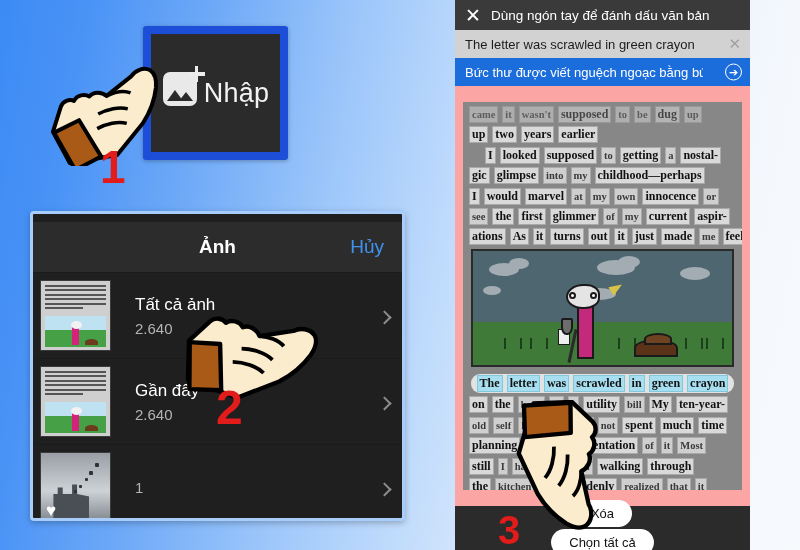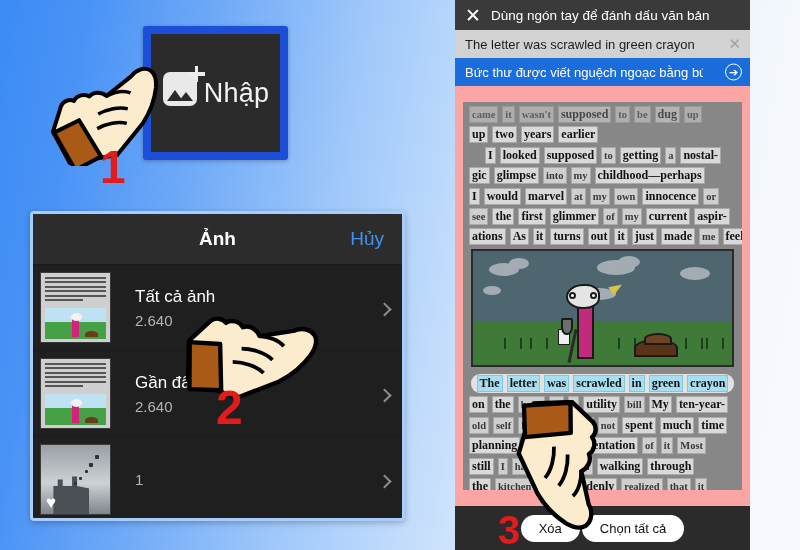--- a/index.html
+++ b/index.html
@@ -41,21 +41,21 @@
   #import-label{ color:#f2f2f2; font-size:27px; letter-spacing:.3px;}
 
   
   #photo-panel{
     position:absolute; left:30px; top:211px; width:375px; height:310px;
     background:#1f1f1f; border:3px solid #a9cdfb; border-radius:4px; overflow:hidden;
     box-shadow:0 2px 6px rgba(0,0,0,.25);
   }
   #photo-header{
     height:50px; background:#2c2c2c; position:relative;
-    display:flex; align-items:center; justify-content:center;
+    display:flex; align-items:center; justify-content:center;margin-top:8px;
   }
   #photo-title{ color:#fff; font-size:19px; font-weight:bold;}
   #cancel-button{ position:absolute; right:18px; top:50%; transform:translateY(-50%);
     color:#3f93ef; font-size:19px; }
   .album-row{
     display:flex; align-items:center; height:86px; position:relative;
     border-top:1px solid #1b1b1b; padding:0 8px 0 7px;
   }
   .album-thumb{ width:71px; height:71px; flex:none; position:relative; overflow:hidden;
     background:#fff; border:1px solid #3a3a3a;}
@@ -148,21 +148,21 @@
      background:#5b3318;border:2px solid #1a1a1a;border-radius:50% 50% 0 0;}
   #comic .mound2{position:absolute;left:66%;bottom:20px;width:28px;height:12px;
      background:#6e4322;border:2px solid #1a1a1a;border-radius:50% 50% 0 0;}
   #comic .paper{position:absolute;left:33%;bottom:20px;width:12px;height:16px;
      background:#efefef;border:1px solid #1a1a1a;}
   #comic .grass{position:absolute;bottom:16px;width:18px;height:11px;
      border-left:2px solid #1a3f1a;border-right:2px solid #1a3f1a;}
 
   #bottom-bar{ position:absolute; left:0; right:0; bottom:0; height:44px;
      background:#2b2b2b; display:flex; align-items:center; justify-content:center;
-     gap:2px;}
+     gap:2px;flex-direction:column;}
   .pill{ background:#fff; color:#111; font-size:13px; border-radius:16px;
      padding:6px 18px; }
 
   
   .hand{ position:absolute; }
   .hand svg{ display:block; }
   
   .step{ position:absolute; color:#e21b1b; font-weight:bold;
      font-family:"Liberation Sans", sans-serif; }
   #step-1{ left:100px; top:140px; font-size:46px;}

